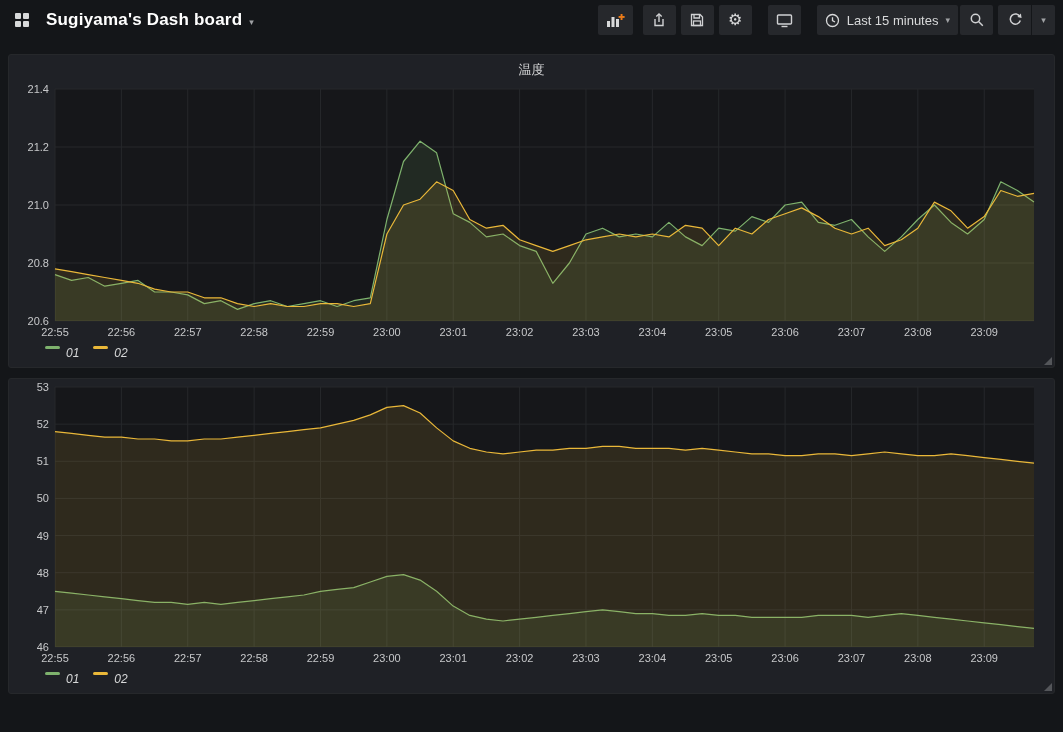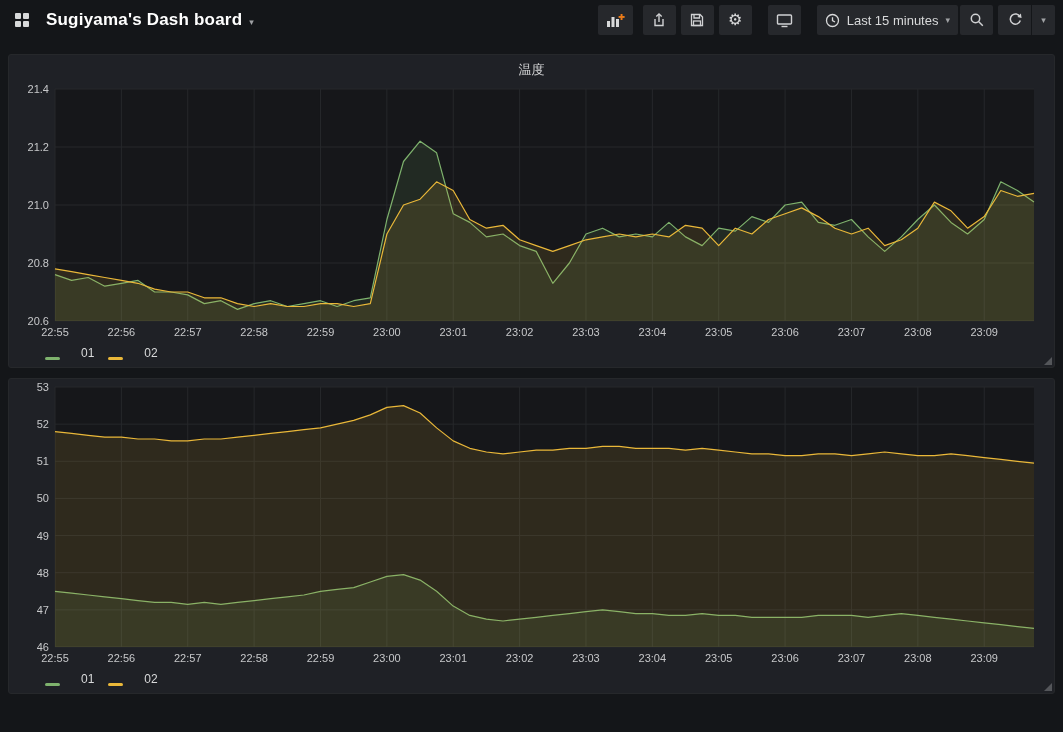--- a/index.html
+++ b/index.html
@@ -50,21 +50,21 @@
     position:relative; padding:2px 8px 2px 8px;
   }
   .panel-title {
     height:26px; display:flex; align-items:center; justify-content:center;
     font-size:13px; font-weight:500; color:#d8d9da; cursor:pointer;
   }
   svg.chart { display:block; width:100%; }
   .panel-temperature svg.chart { height:258px; }
   .panel-humidity  svg.chart { height:286px; }
   .legend { height:24px; display:flex; align-items:center; gap:14px; padding-left:28px; }
-  .legend-item { display:flex; align-items:flex-end; gap:21px; font-size:12px; color:#d8d9da; cursor:pointer; }
+  .legend-item { display:flex; align-items:flex-start; gap:6px; font-size:12px; color:#d8d9da; cursor:pointer;font-style:italic; }
   .legend-item .swatch { display:inline-block; width:15px; height:3px; border-radius:2px; }
   .resize-handle {
     position:absolute; right:2px; bottom:2px; width:0; height:0;
     border-left:8px solid transparent; border-bottom:8px solid #54565a; cursor:nwse-resize;
   }
 </style>
 </head>
 <body>
 
 <div class="app">

